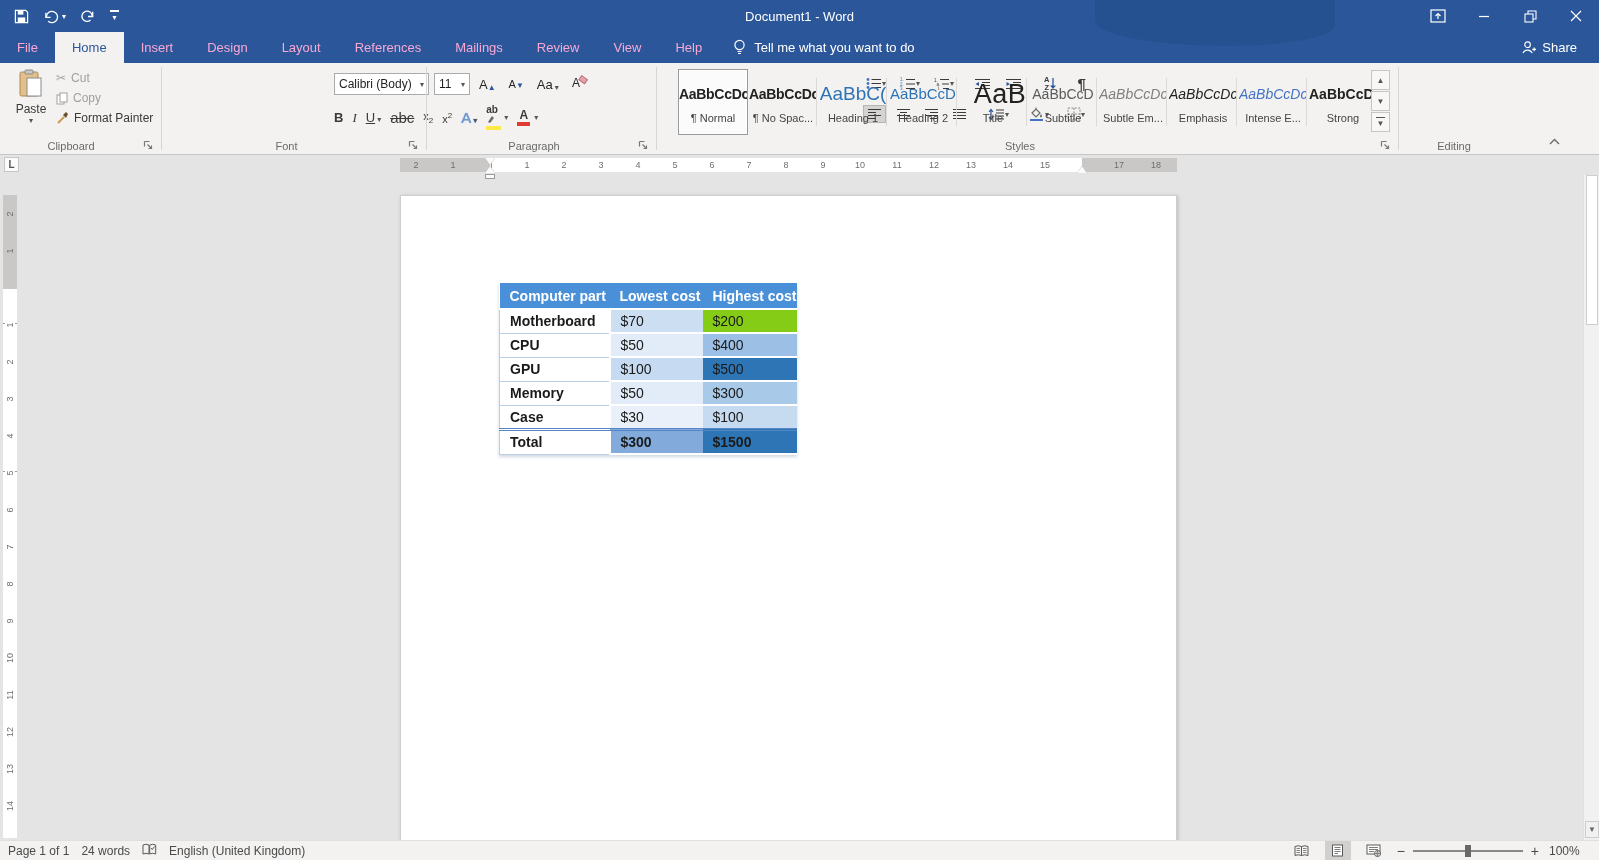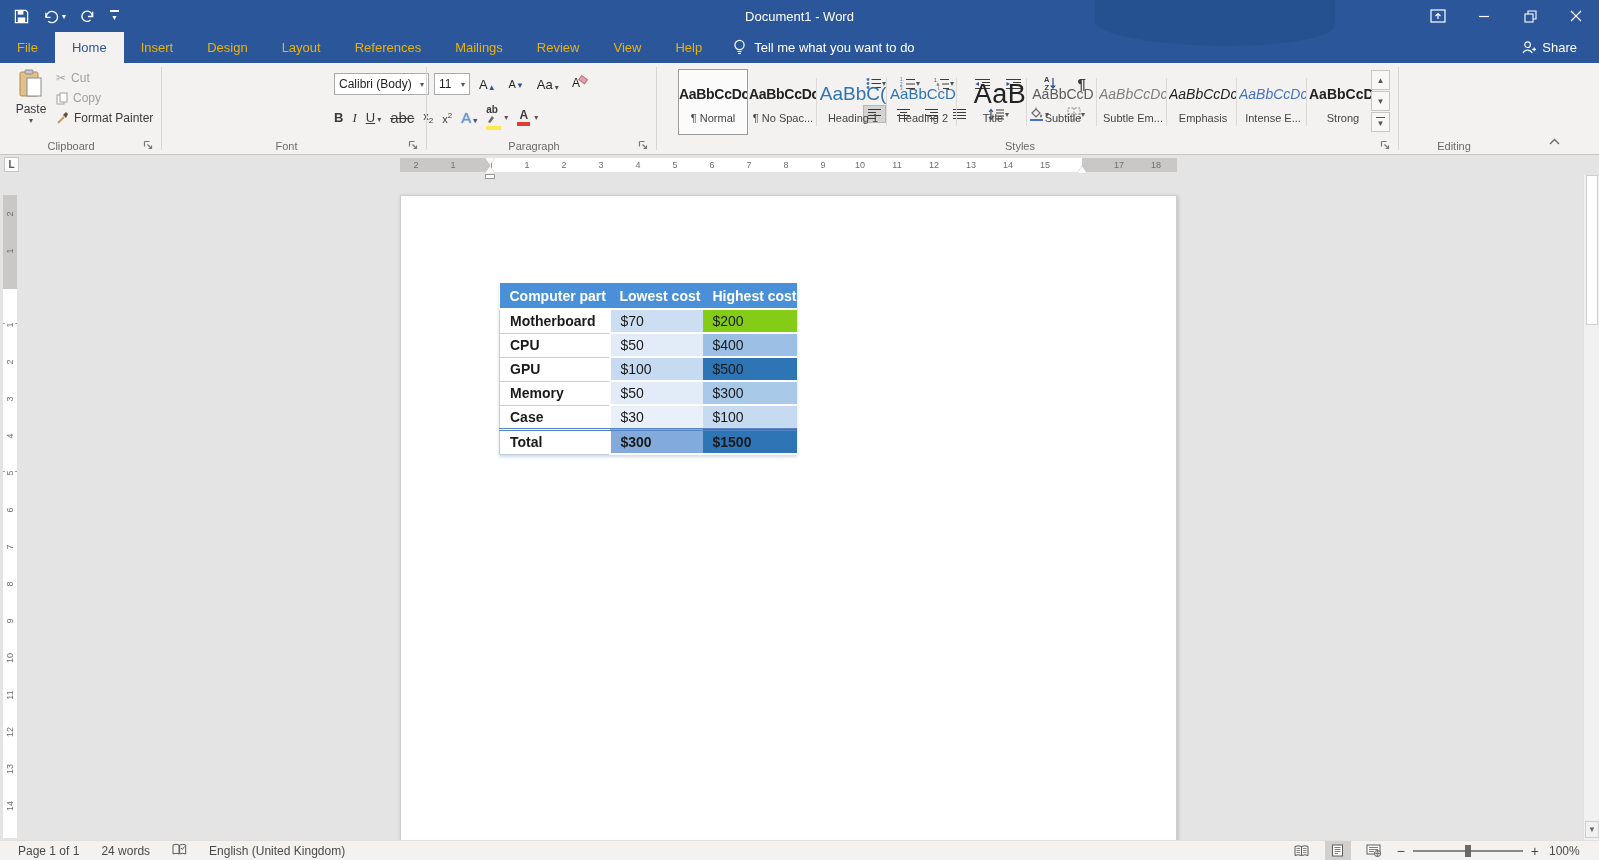--- a/index.html
+++ b/index.html
@@ -12,21 +12,21 @@
   .qat .qbtn { display:flex; align-items:center; color:#fff; font-size:15px; cursor:default; }
   .qat svg { display:block; }
   .drop-sm { font-size:8px; margin-left:2px; }
   .tb-title { position:absolute; left:0; right:0; text-align:center; font-size:13px; color:#fff; z-index:1; }
   .win-controls { margin-left:auto; display:flex; z-index:2; }
   .win-btn { width:46px; height:32px; display:flex; align-items:center; justify-content:center; }
   .win-btn svg { display:block; }
 
   
   .tabrow { position:absolute; left:0; top:32px; width:1599px; height:31px; background:#2B579A; display:flex; align-items:flex-end; z-index:29; }
-  .tab { height:31px; line-height:31px; padding:0 17px; color:#eab308; font-size:13px; cursor:default; }
+  .tab { height:31px; line-height:31px; padding:0 17px; color:#f9a8d4; font-size:13px; cursor:default; }
   .tab.active { background:#F3F2F1; color:#2B579A; }
   .tellme { display:flex; align-items:center; gap:8px; color:#fff; font-size:13px; height:31px; padding:0 14px; }
   .share { margin-left:auto; display:flex; align-items:center; gap:6px; color:#fff; font-size:13px; padding-right:22px; height:31px; }
 
   
   .ribbon { position:absolute; left:0; top:63px; width:1599px; height:92px; background:#F3F2F1; border-bottom:1px solid #C8C6C4; z-index:28; color:#3B3A39; }
   .rgroup { position:absolute; top:0; height:91px; }
   .rg-label { position:absolute; bottom:2px; left:0; right:14px; text-align:center; font-size:11px; color:#6A6A6A; }
   .divider { position:absolute; top:4px; bottom:4px; width:1px; background:#D8D6D4; }
   .launcher { position:absolute; right:6px; bottom:3px; width:11px; height:11px; }
@@ -109,21 +109,21 @@
   .doctable tr.total td { border-top:3px double #5585C5; font-weight:bold; height:25px; }
   .doctable tr.total td.part { border-bottom:1px solid #BCCFE6; }
 
   
   .vscroll { position:absolute; right:0; top:155px; width:16px; bottom:20px; background:#F1F1F1; border-left:1px solid #E0E0E0; z-index:25; }
   .vs-btn { position:absolute; left:1px; width:14px; height:17px; background:#F1F1F1; border:1px solid #CECECE; color:#666; font-size:8px; text-align:center; line-height:16px; }
   .vs-thumb { position:absolute; left:2px; top:20px; width:12px; height:150px; background:#FFFFFF; border:1px solid #CECECE; }
 
   
   .statusbar { position:absolute; left:0; bottom:0; width:1599px; height:20px; background:#F3F2F1; border-top:1px solid #E1DFDD; display:flex; align-items:center; font-size:12px; color:#4A4A4A; z-index:30; }
-  .sb-left { display:flex; align-items:center; gap:22px; padding-left:18px; }
+  .sb-left { display:flex; align-items:center; gap:12px; padding-left:8px; }
   .sb-right { margin-left:auto; display:flex; align-items:center; gap:10px; padding-right:14px; }
   .viewbtn { width:26px; height:20px; display:flex; align-items:center; justify-content:center; }
   .viewbtn.active { background:#D2D0CE; }
   .zoomslider { display:flex; align-items:center; gap:8px; }
   .zs-track { position:relative; width:110px; height:2px; background:#8A8886; }
   .zs-thumb { position:absolute; left:50%; top:-5px; width:6px; height:12px; background:#6A6866; transform:translateX(-50%); }
   .zs-sign { font-size:14px; color:#4A4A4A; }
 </style>
 </head>
 <body>

